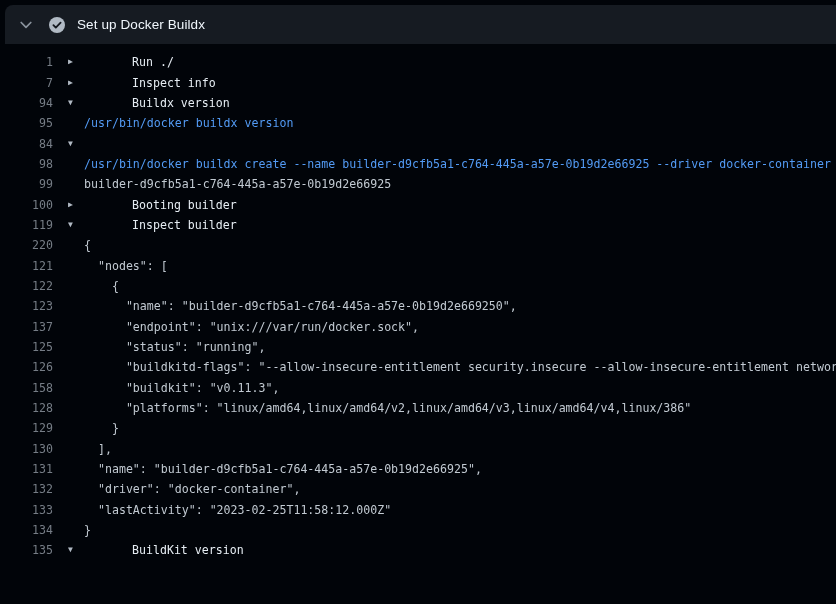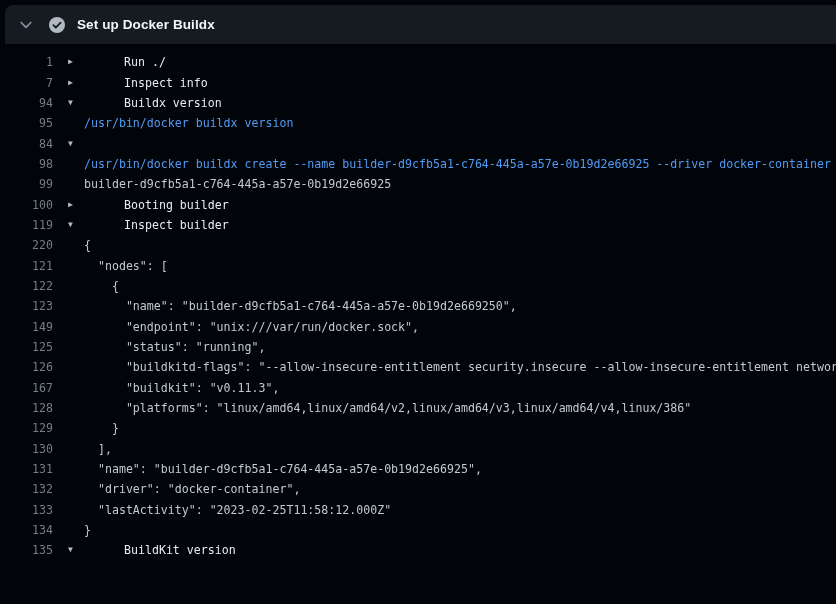--- a/index.html
+++ b/index.html
@@ -24,21 +24,21 @@
     padding-left: 13px;
     box-sizing: border-box;
     cursor: pointer;
   }
   .step-header .chev { width: 16px; height: 16px; flex: 0 0 auto; display: block; }
   .step-header .status { width: 16px; height: 16px; flex: 0 0 auto; margin-left: 15px; display: block; }
   .step-title {
     margin-left: 12px;
     color: #f0f6fc;
     font-size: 13.5px;
-    font-weight: 700;
+    font-weight: 400;
     letter-spacing: 0.1px;
     white-space: nowrap;
   }
 
   
   .log-body {
     position: absolute;
     left: 0; top: 44px; right: 0; bottom: 0;
     padding-top: 8px;
     font-family: "DejaVu Sans Mono", "Liberation Mono", monospace;
@@ -61,21 +61,21 @@
   .row .arrow {
     flex: 0 0 auto;
     margin-left: 15px;
     width: 12px;
     font-size: 8px;
     color: #b1bac4;
     line-height: 1;
     cursor: pointer;
   }
   .row .text { flex: 0 0 auto; }
-  .row.group .text { margin-left: 4px; color: #e6edf3; cursor: pointer; padding-left: 40px; }
+  .row.group .text { margin-left: 12px; color: #e6edf3; cursor: pointer; padding-left: 40px; }
   .row.command .text { margin-left: 31px; color: #539bf5; }
   .row.output  .text { margin-left: 31px; color: #c2cad2; }
 </style>
 </head>
 <body>
 
 <div class="log-card">
 
   <div class="step-header">
     <svg class="chev" viewBox="0 0 16 16">
@@ -147,36 +147,36 @@
     <span class="num">122</span>
     
     <span class="text">    {</span>
   </div>
       <div class="row output">
     <span class="num">123</span>
     
     <span class="text">      "name": "builder-d9cfb5a1-c764-445a-a57e-0b19d2e669250",</span>
   </div>
       <div class="row output">
-    <span class="num">149</span>
+    <span class="num">137</span>
     
     <span class="text">      "endpoint": "unix:///var/run/docker.sock",</span>
   </div>
       <div class="row output">
     <span class="num">125</span>
     
     <span class="text">      "status": "running",</span>
   </div>
       <div class="row output">
     <span class="num">126</span>
     
     <span class="text">      "buildkitd-flags": "--allow-insecure-entitlement security.insecure --allow-insecure-entitlement network.host",</span>
   </div>
       <div class="row output">
-    <span class="num">167</span>
+    <span class="num">158</span>
     
     <span class="text">      "buildkit": "v0.11.3",</span>
   </div>
       <div class="row output">
     <span class="num">128</span>
     
     <span class="text">      "platforms": "linux/amd64,linux/amd64/v2,linux/amd64/v3,linux/amd64/v4,linux/386"</span>
   </div>
       <div class="row output">
     <span class="num">129</span>

